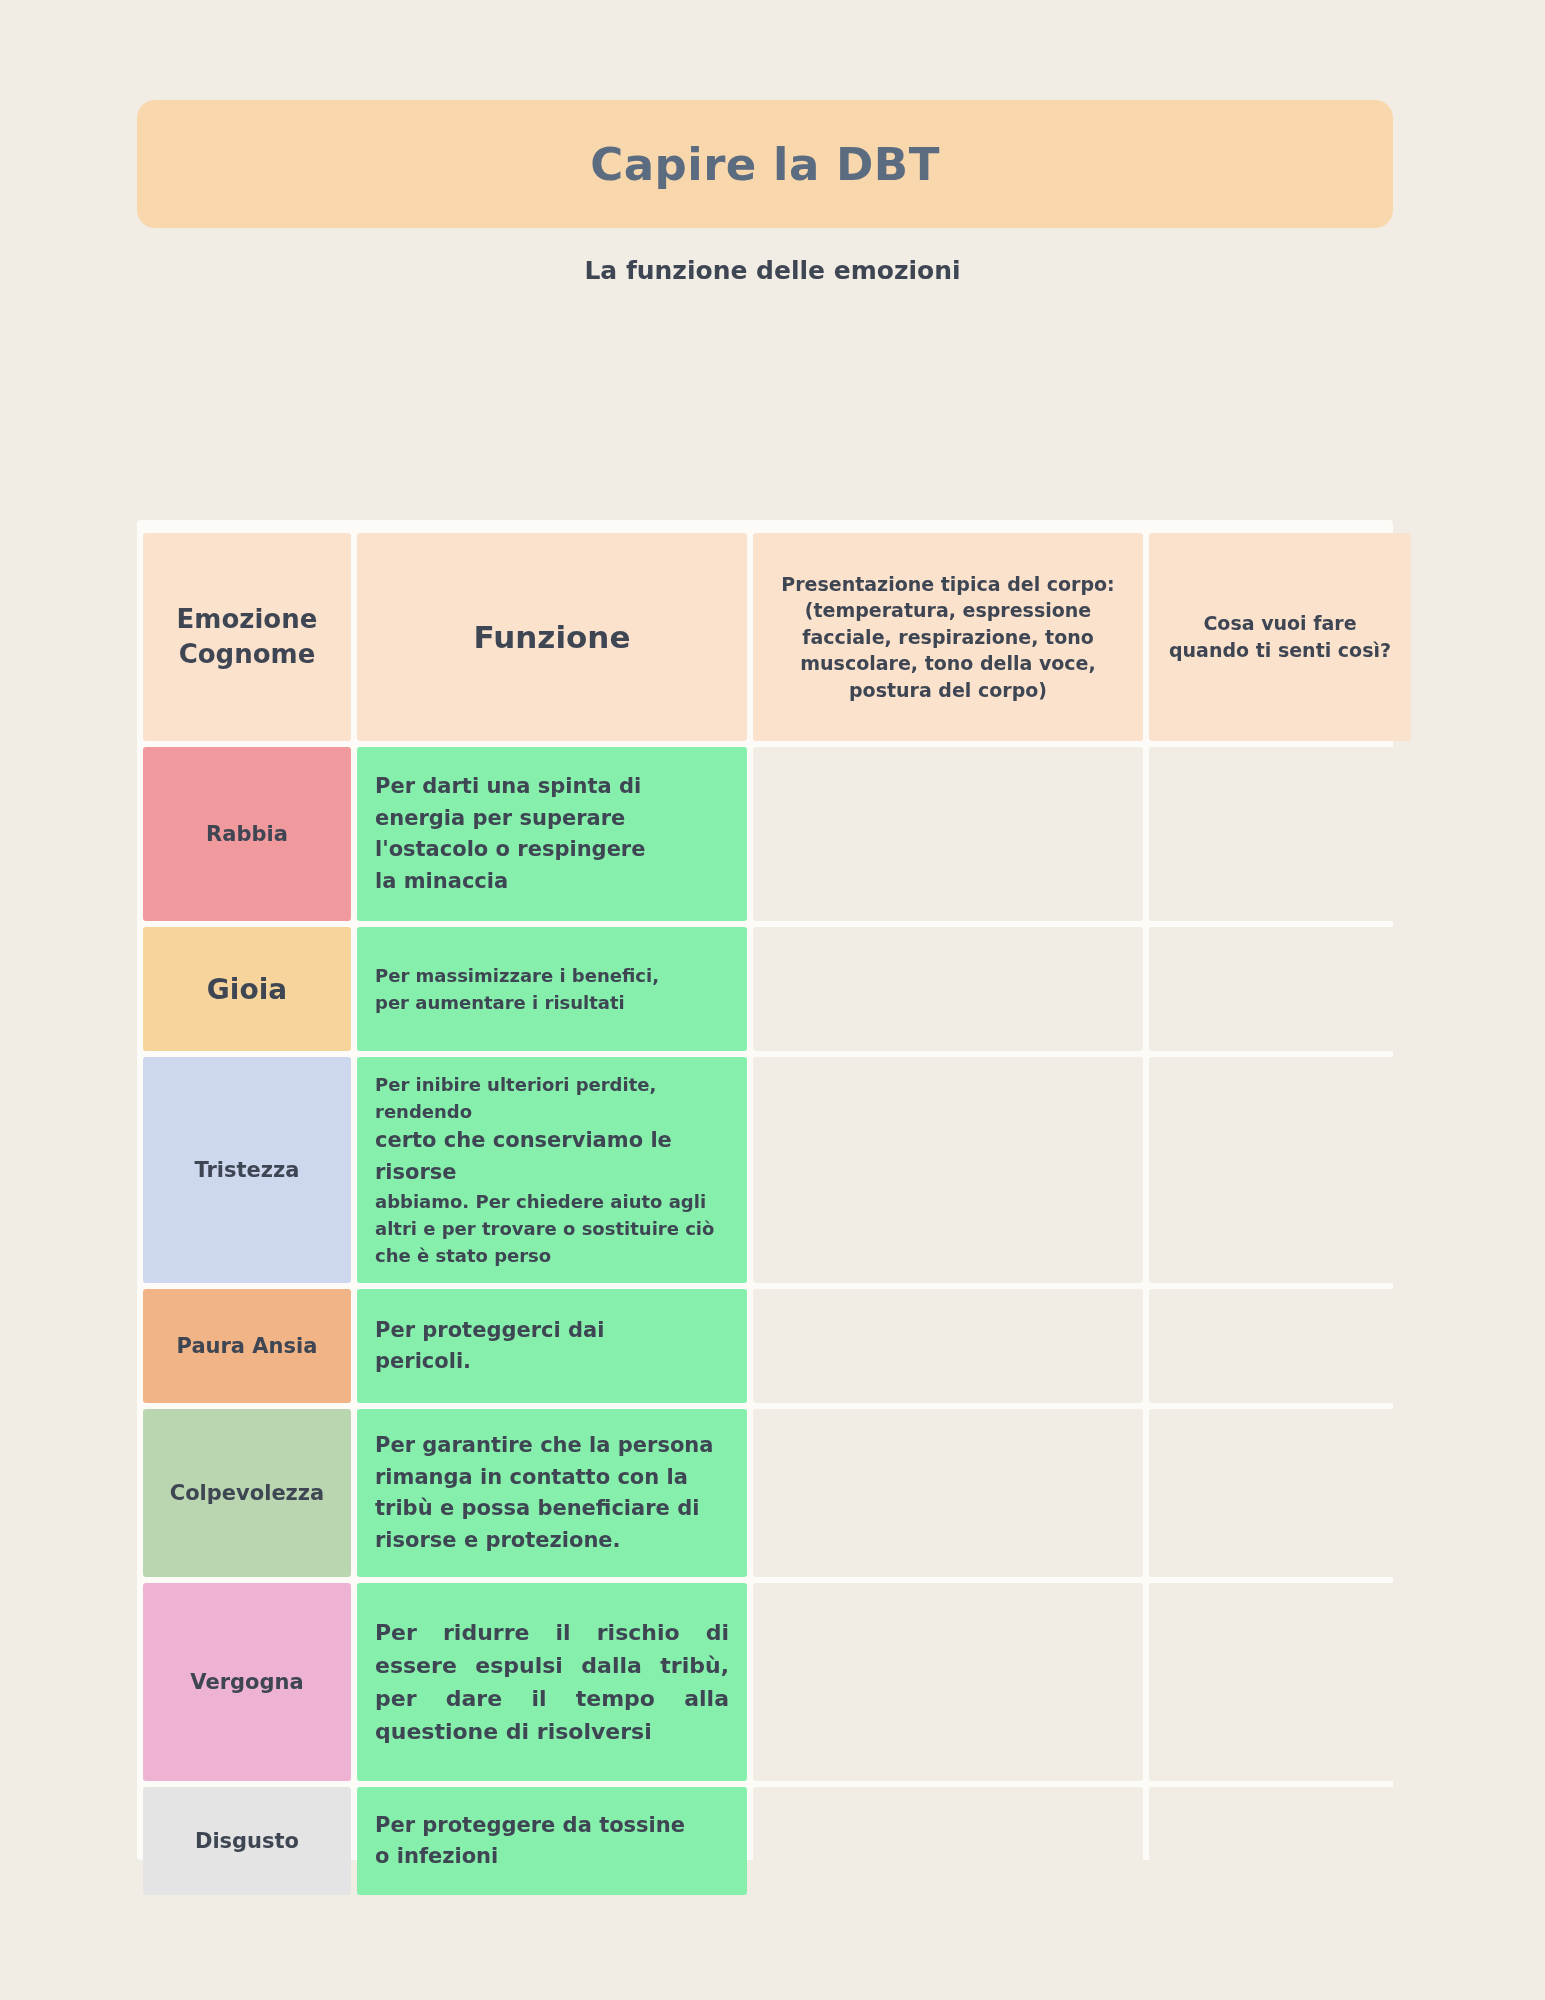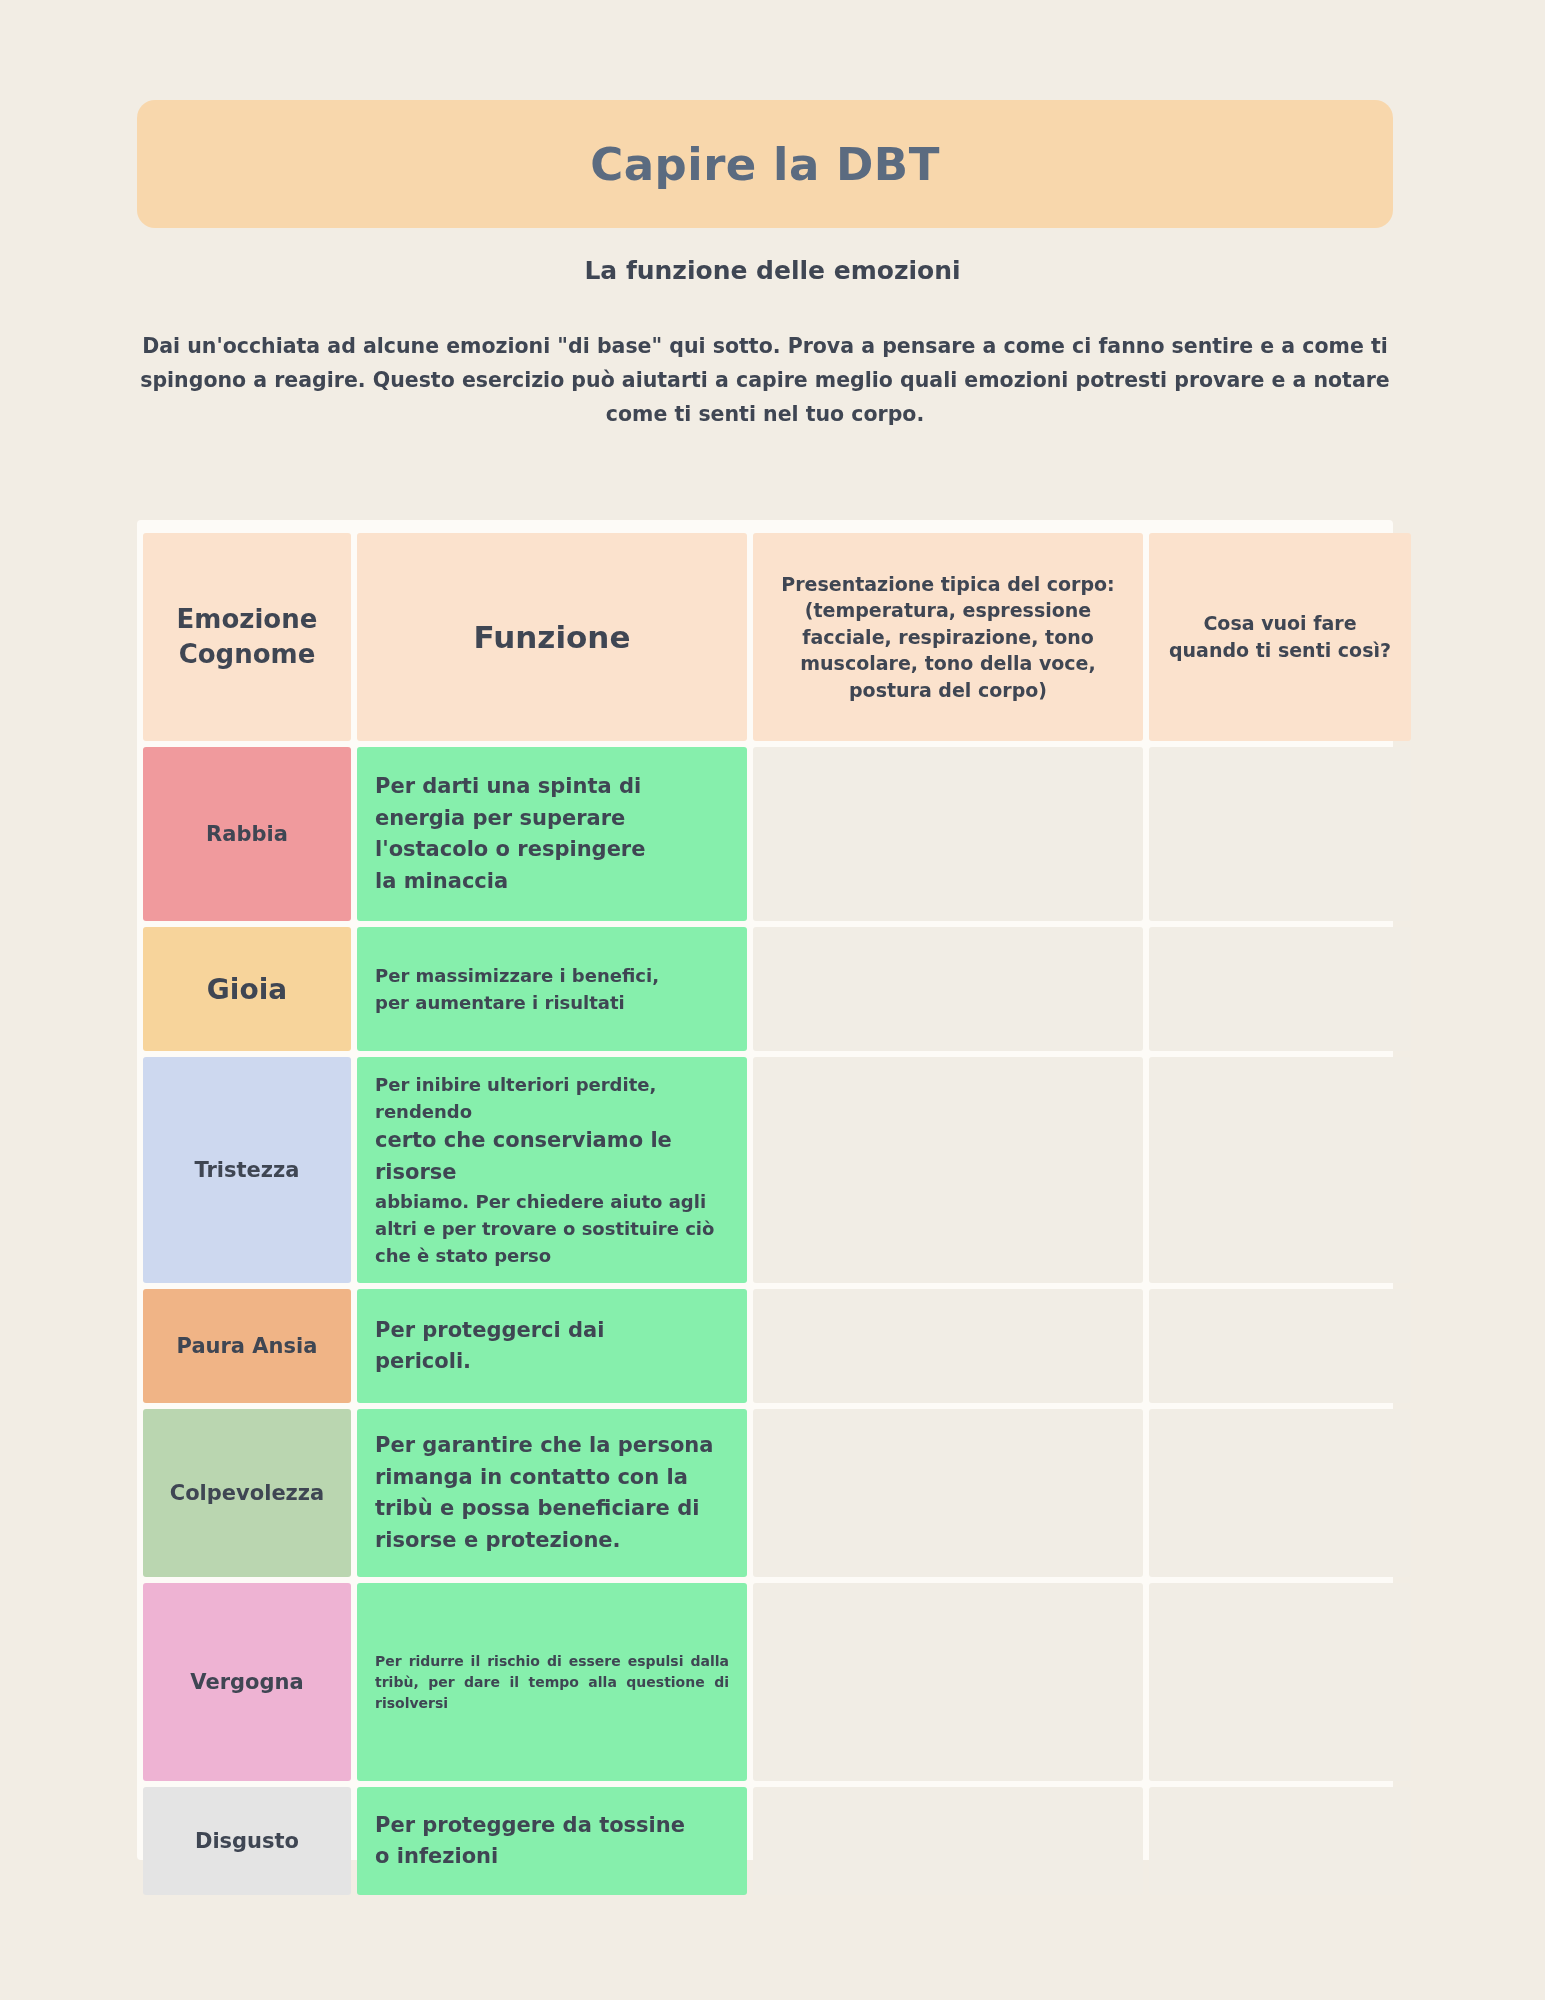--- a/index.html
+++ b/index.html
@@ -138,21 +138,21 @@
   
   .fn {
     text-align: left;
     font-weight: bold;
     color: #3f4653;
     padding: 8px 18px !important;
     line-height: 1.5;
   }
   .fn .l1 { font-size: 21px; }
   .fn .l2 { font-size: 18px; }
-  .fn .justified { text-align: justify; font-size: 14px; line-height: 1.5; }
+  .fn .justified { text-align: justify; font-size: 22px; line-height: 1.5; }
 
   .blank { background: #f1ede5 !important; }
 
   
   .r-rabbia td { height: 158px; }
   .r-gioia td { height: 108px; }
   .r-tristezza td { height: 210px; margin-top: 20px; }
   .r-paura td { height: 98px; }
   .r-colpevolezza td { height: 152px; }
   .r-vergogna td { height: 182px; }
@@ -164,21 +164,20 @@
 <div class="page">
 
   <div class="sheet"></div>
 
   <div class="title-banner">
     <div class="title-text">Capire la DBT</div>
   </div>
 
   <div class="subtitle">La funzione delle emozioni</div>
 
-  <div class="intro">Dai un'occhiata ad alcune emozioni "di base" qui sotto. Prova a pensare a come ci fanno sentire e a come ti spingono a reagire. Questo esercizio può aiutarti a capire meglio quali emozioni potresti provare e a notare come ti senti nel tuo corpo.</div>
 
   <table class="dbt">
     <colgroup>
       <col class="c1">
         <col class="c2">
         <col class="c3">
         <col class="c4">
     </colgroup>
     <tbody>
       <tr>

